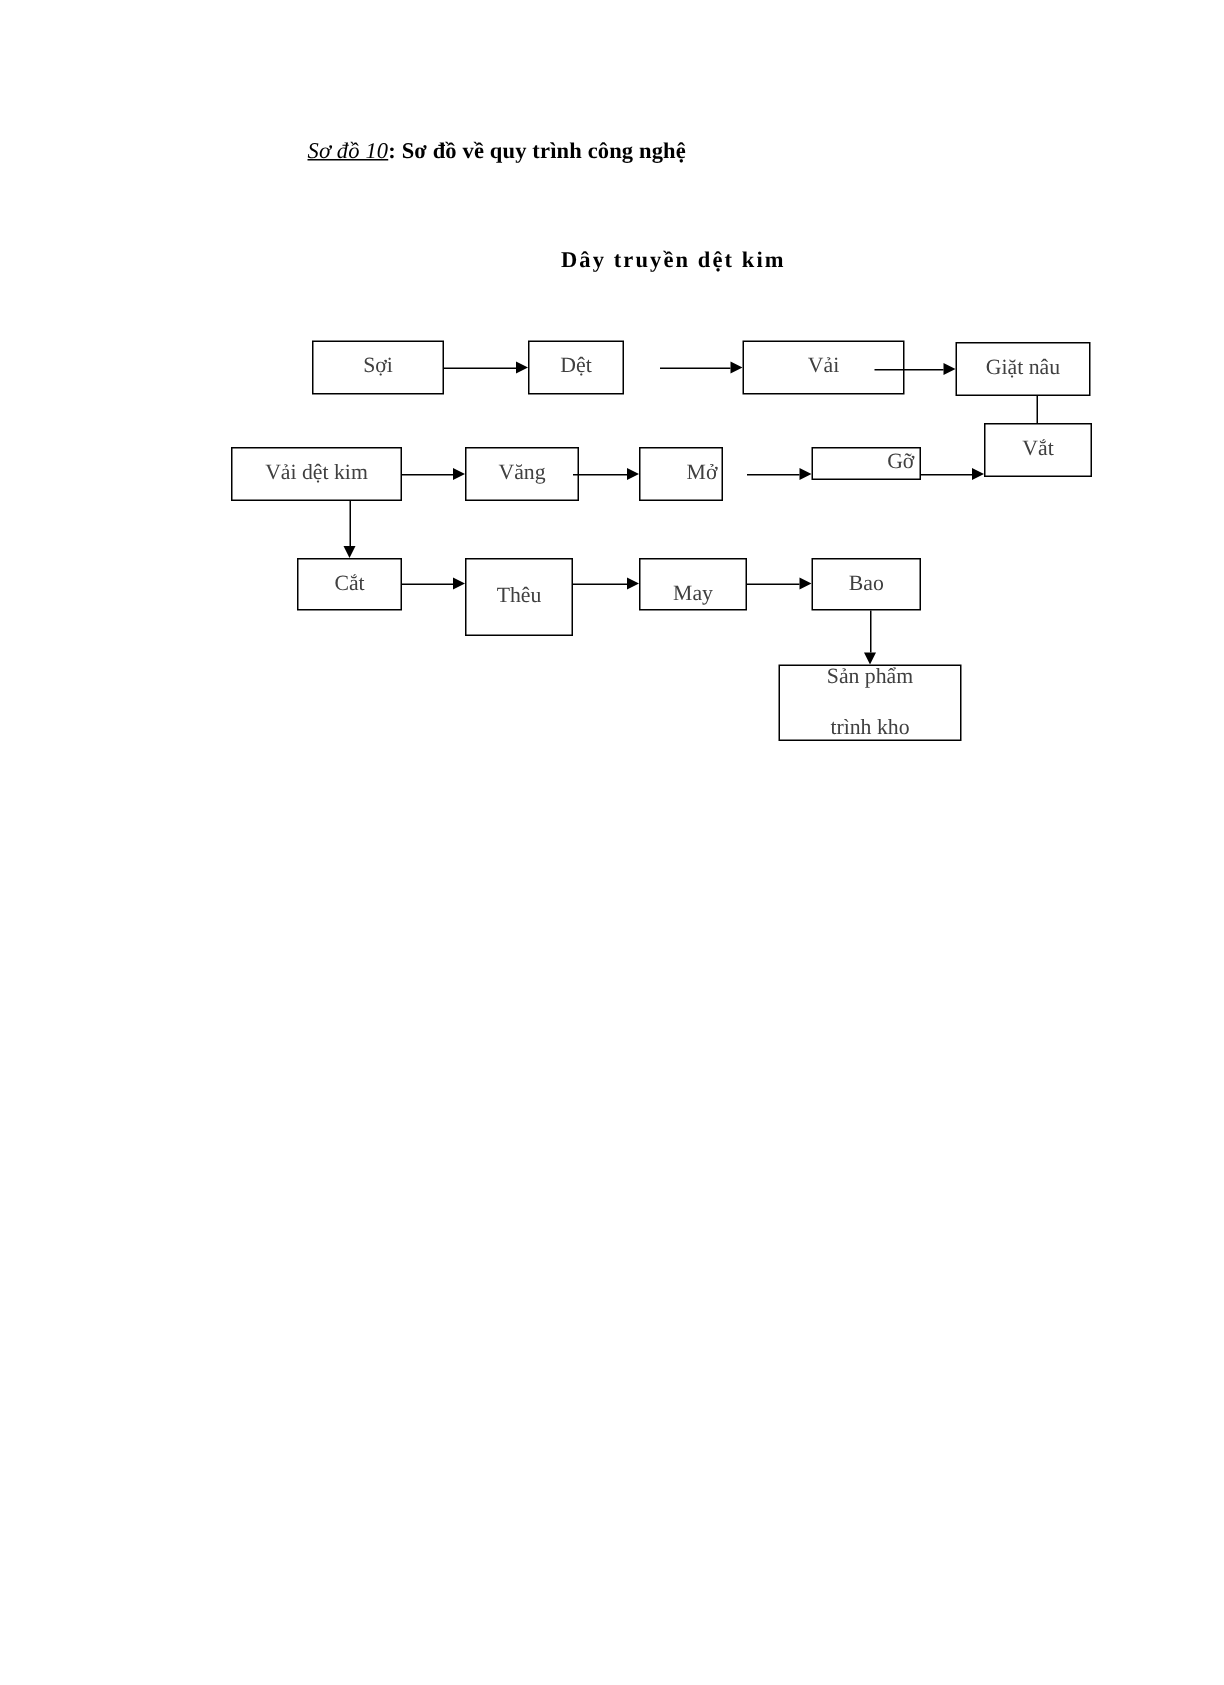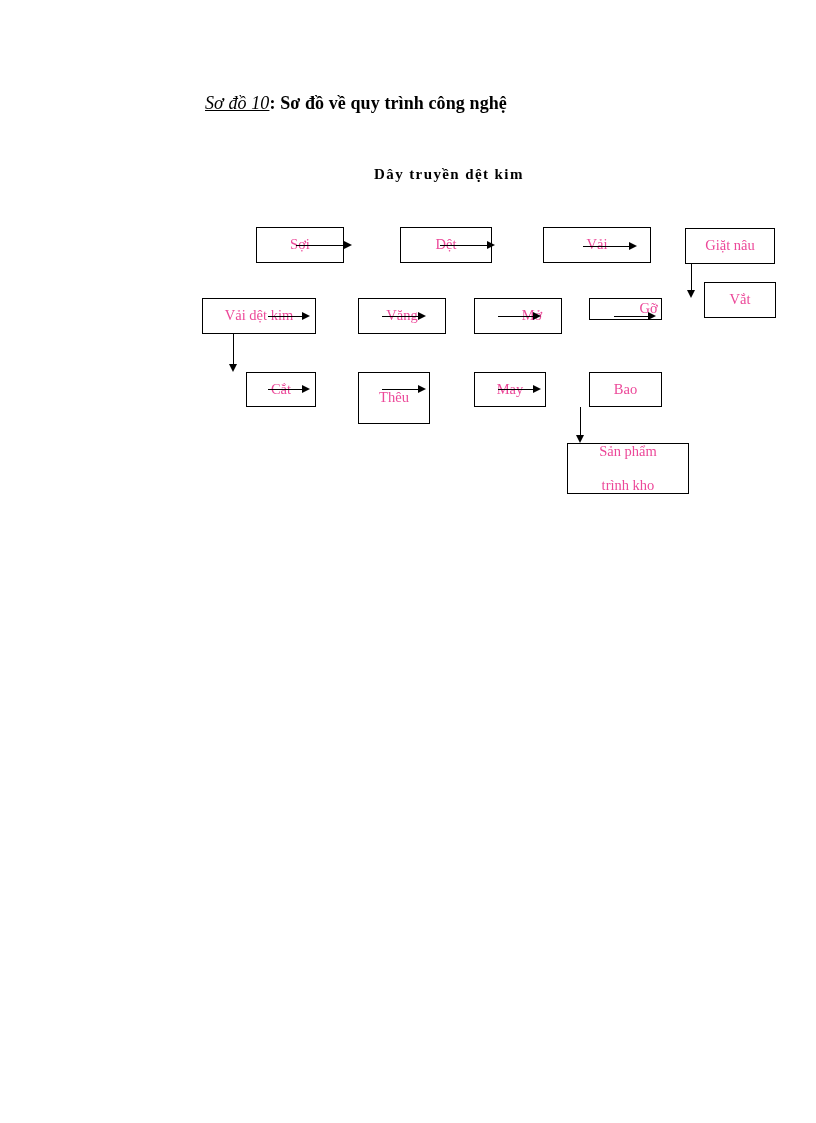--- a/index.html
+++ b/index.html
@@ -21,21 +21,21 @@
     left: 0; top: 0;
     width: 816px;
     height: 1123px;
   }
 
   
   .doc-title {
     position: absolute;
     left: 205px;
     top: 93px;
-    font-size: 18px;
+    font-size: 15px;
     font-weight: bold;
     white-space: nowrap;
     letter-spacing: 0.1px;
   }
   .doc-title .label {
     font-style: italic;
     font-weight: normal;
     text-decoration: underline;
   }
 
@@ -54,22 +54,21 @@
     position: absolute;
     border: 1.4px solid #000000;
     background: #ffffff;
     box-sizing: border-box;
     display: flex;
     align-items: center;
     justify-content: center;
     text-align: center;
     font-size: 14.5px;
     line-height: 1.22;
-    color: #ec4899;
-    margin-left: 48px;
+    color: #404040;
   }
   .node span { display: block; }
 
   
   .conn-h {
     position: absolute;
     height: 0;
     border-top: 1.6px solid #000000;
   }
   .conn-v {
@@ -100,21 +99,21 @@
   <div class="doc-title">
     <span class="label">Sơ đồ 10</span><span>: </span><span>Sơ đồ về quy trình công nghệ</span>
   </div>
 
   <div class="sub-title">Dây truyền dệt kim</div>
 
   <div class="node" style="left:208px; top:227px; width:88px; height:36px;">
     <span>Sợi</span>
   </div>
 
-  <div class="node" style="left:352px; top:227px; width:92px; height:36px;">
+  <div class="node" style="left:352px; top:227px; width:64px; height:36px;">
     <span>Dệt</span>
   </div>
 
   <div class="node" style="left:495px; top:227px; width:108px; height:36px;">
     <span>Vải</span>
   </div>
 
   <div class="node" style="left:637px; top:228px; width:90px; height:36px;">
     <span>Giặt nâu</span>
   </div>
@@ -128,25 +127,25 @@
   <div class="conn-h" style="left:583px; top:246px; width:46px;"></div>
   <div class="arrow-r" style="left:629px; top:241.5px;"></div>
 
   <div class="conn-v" style="left:691px; top:264px; height:26px;"></div>
   <div class="arrow-d" style="left:686.5px; top:290px;"></div>
 
   <div class="node" style="left:154px; top:298px; width:114px; height:36px;">
     <span>Vải dệt kim</span>
   </div>
 
-  <div class="node" style="left:310px; top:298px; width:88px; height:36px;">
+  <div class="node" style="left:310px; top:298px; width:76px; height:36px;">
     <span>Văng</span>
   </div>
 
-  <div class="node" style="left:426px; top:298px; width:88px; height:36px;padding-left:28px;">
+  <div class="node" style="left:426px; top:298px; width:56px; height:36px;padding-left:28px;">
     <span>Mở</span>
   </div>
 
   <div class="node" style="left:541px; top:298px; width:73px; height:22px;padding-left:46px;">
     <span>Gỡ</span>
   </div>
 
   <div class="node" style="left:656px; top:282px; width:72px; height:36px;">
     <span>Vắt</span>
   </div>
@@ -167,21 +166,21 @@
   <div class="arrow-d" style="left:228.5px; top:364px;"></div>
 
   <div class="node" style="left:198px; top:372px; width:70px; height:35px;">
     <span>Cắt</span>
   </div>
 
   <div class="node" style="left:310px; top:372px; width:72px; height:52px;">
     <span>Thêu</span>
   </div>
 
-  <div class="node" style="left:426px; top:372px; width:72px; height:35px;">
+  <div class="node" style="left:426px; top:372px; width:72px; height:35px;align-items:flex-end;">
     <span>May</span>
   </div>
 
   <div class="node" style="left:541px; top:372px; width:73px; height:35px;">
     <span>Bao</span>
   </div>
 
   <div class="conn-h" style="left:268px; top:389px; width:34px;"></div>
   <div class="arrow-r" style="left:302px; top:384.5px;"></div>
 

